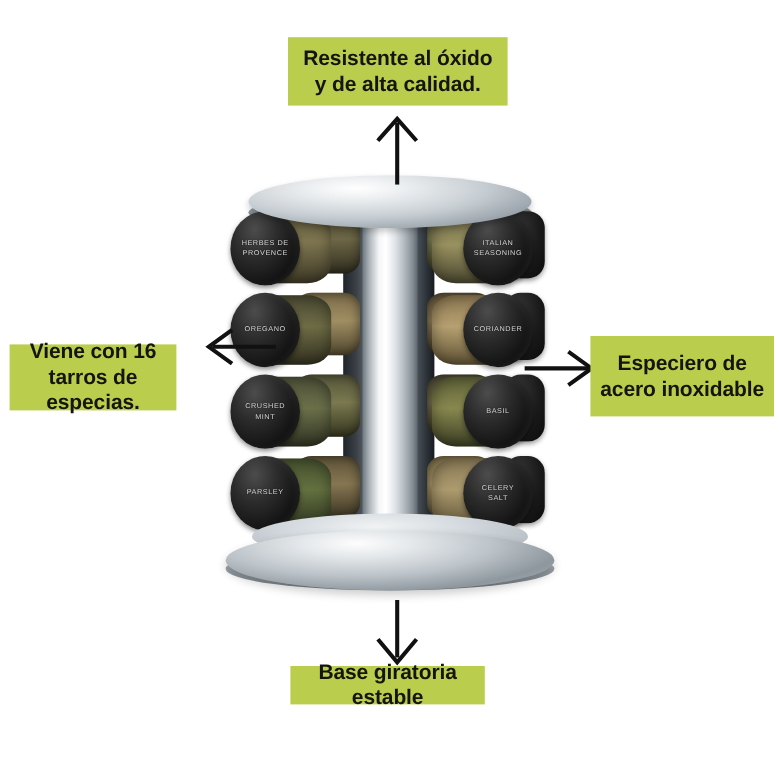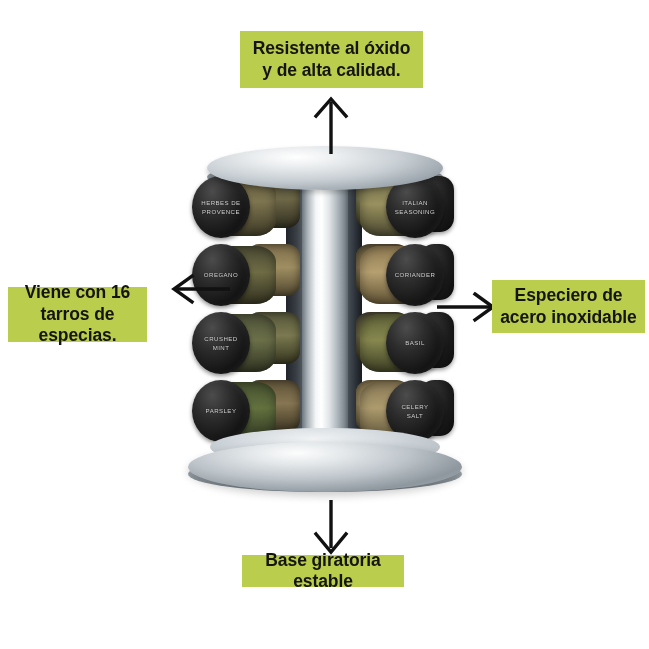--- a/index.html
+++ b/index.html
@@ -23,21 +23,21 @@
     letter-spacing:-0.1px;
     box-sizing:border-box;
     display:flex;
     align-items:center;
     justify-content:center;
   }
   .callout span{display:block;white-space:pre-line;}
 
   #callout-top{left:240px;top:31px;width:183px;height:57px;font-size:17.5px;padding:3px 6px;}
   #callout-left{left:8px;top:259px;width:139px;height:55px;font-size:17.5px;padding:3px 5px;margin-top:28px;}
-  #callout-right{left:492px;top:280px;width:153px;height:53px;font-size:17.5px;padding:3px 5px;}
+  #callout-right{left:492px;top:280px;width:153px;height:67px;font-size:17.5px;padding:3px 5px;}
   #callout-bottom{left:242px;top:555px;width:162px;height:32px;font-size:17.5px;padding:2px 6px;}
 
   
   .arrow{position:absolute;}
   #arrow-top{left:304px;top:92px;width:54px;height:62px;}
   #arrow-left{left:168px;top:272px;width:62px;height:34px;}
   #arrow-right{left:437px;top:290px;width:62px;height:34px;}
   #arrow-bottom{left:304px;top:500px;width:54px;height:56px;}
 
   

